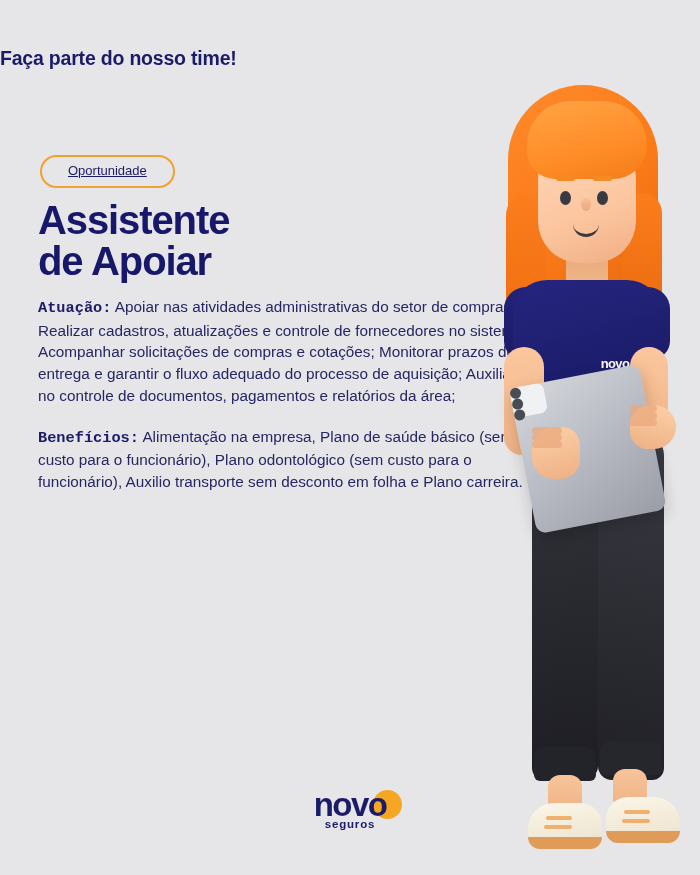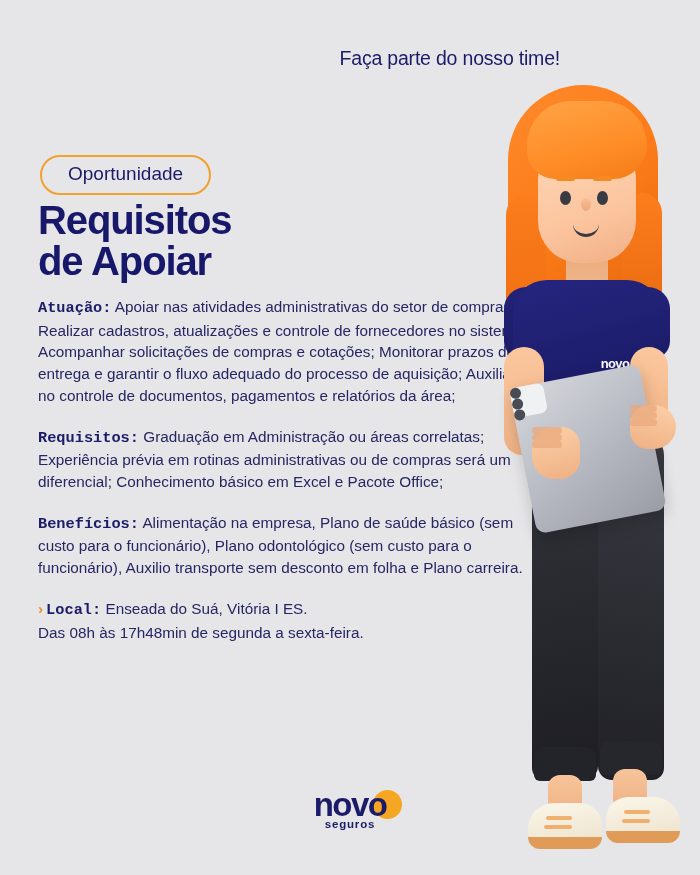--- a/index.html
+++ b/index.html
@@ -21,40 +21,41 @@
     background: #e6e6e8;
     overflow: hidden;
   }
 
   
   .headline {
     position: absolute;
     top: 47px;
     left: 0;
     width: 560px;
-    text-align: right;
+    text-align: left;
     font-size: 19.5px;
-    font-weight: 400;
+    font-weight: 700;
     letter-spacing: -0.2px;
     color: #1b1b68;
   }
 
   
   .badge {
     position: absolute;
     top: 155px;
     left: 40px;
     border: 2px solid #f0a12e;
     border-radius: 999px;
     padding: 7px 26px 8px 26px;
-    font-size: 19px;
+    font-size: 13px;
     color: #1b1b68;
     background: transparent;
     display: inline-block;
     line-height: 1.1;
+    text-decoration: underline;
   }
 
   
   .job-title {
     position: absolute;
     top: 200px;
     left: 38px;
     font-size: 40px;
     font-weight: 700;
     line-height: 1.03;
@@ -362,42 +363,35 @@
 </head>
 <body>
 
 <div class="poster">
 
   <div class="headline">Faça parte do nosso time!</div>
 
   <div class="badge">Oportunidade</div>
 
   <div class="job-title">
-    <span class="ln">Requisitos</span>
+    <span class="ln">Assistente</span>
     <span class="ln">de Apoiar</span>
   </div>
 
   <div class="body-copy">
 
     <p class="para">
       <span class="lbl">Atuação:</span><span> Apoiar nas atividades administrativas do setor de compras; Realizar cadastros, atualizações e controle de fornecedores no sistema; Acompanhar solicitações de compras e cotações; Monitorar prazos de entrega e garantir o fluxo adequado do processo de aquisição; Auxiliar no controle de documentos, pagamentos e relatórios da área;</span>
     </p>
 
-    <p class="para">
-      <span class="lbl">Requisitos:</span><span> Graduação em Administração ou áreas correlatas; Experiência prévia em rotinas administrativas ou de compras será um diferencial; Conhecimento básico em Excel e Pacote Office;</span>
-    </p>
 
     <p class="para">
       <span class="lbl">Benefícios:</span><span> Alimentação na empresa, Plano de saúde básico (sem custo para o funcionário), Plano odontológico (sem custo para o funcionário), Auxilio transporte sem desconto em folha e Plano carreira.</span>
     </p>
 
-    <p class="para">
-      <span class="chev">›</span><span class="lbl">Local:</span><span> Enseada do Suá, Vitória I ES.</span><br>
-      <span>Das 08h às 17h48min de segunda a sexta-feira.</span>
-    </p>
 
   </div>
 
   <div class="character">
     <div class="hair-back"></div>
     <div class="hair-strand-l"></div>
     <div class="hair-strand-r"></div>
     <div class="neck"></div>
     <div class="face"></div>
     <div class="fringe"></div>

